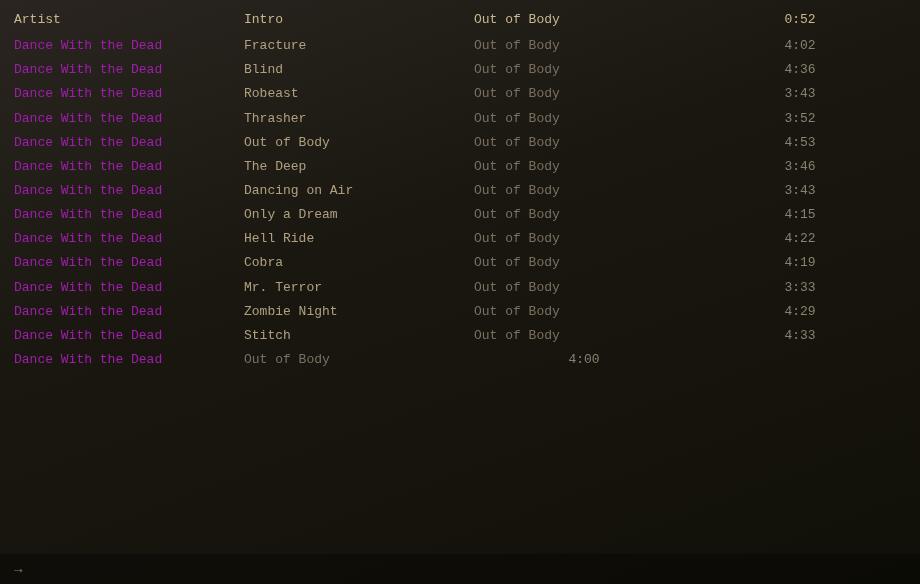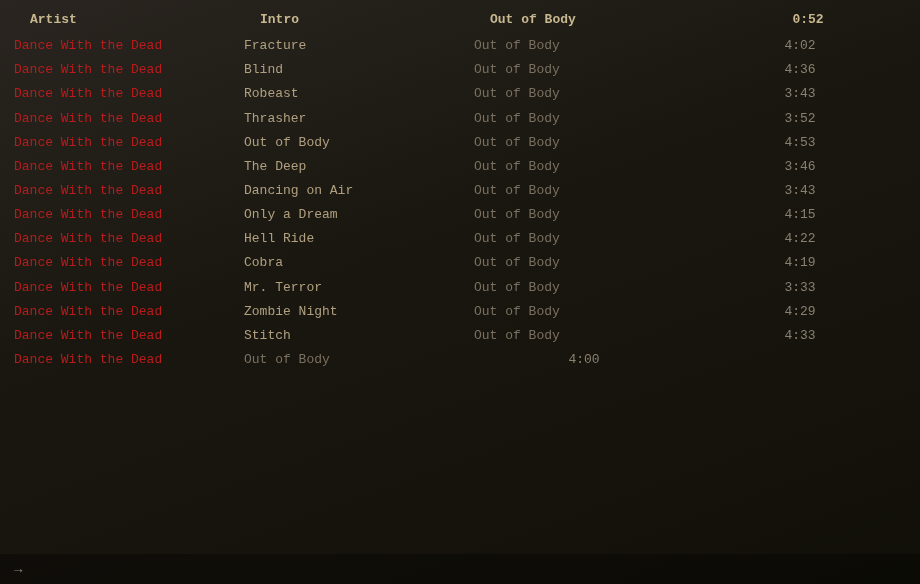--- a/index.html
+++ b/index.html
@@ -27,27 +27,26 @@
     .track-row {
       display: grid;
       grid-template-columns: 230px 230px 220px 1fr;
       padding: 2px 14px;
       line-height: 1.55;
       cursor: default;
     }
 
     .track-row.header {
       color: #c8b890;
-      font-weight: bold;
+      font-weight: normal;
       margin-bottom: 2px;
-      margin-left: 16px;
     }
 
     .track-row .artist {
-      color: #b91c1c;
+      color: #a21caf;
     }
 
     .track-row .title {
       color: #b0a080;
     }
 
     .track-row .album {
       color: #7a7060;
     }
 

